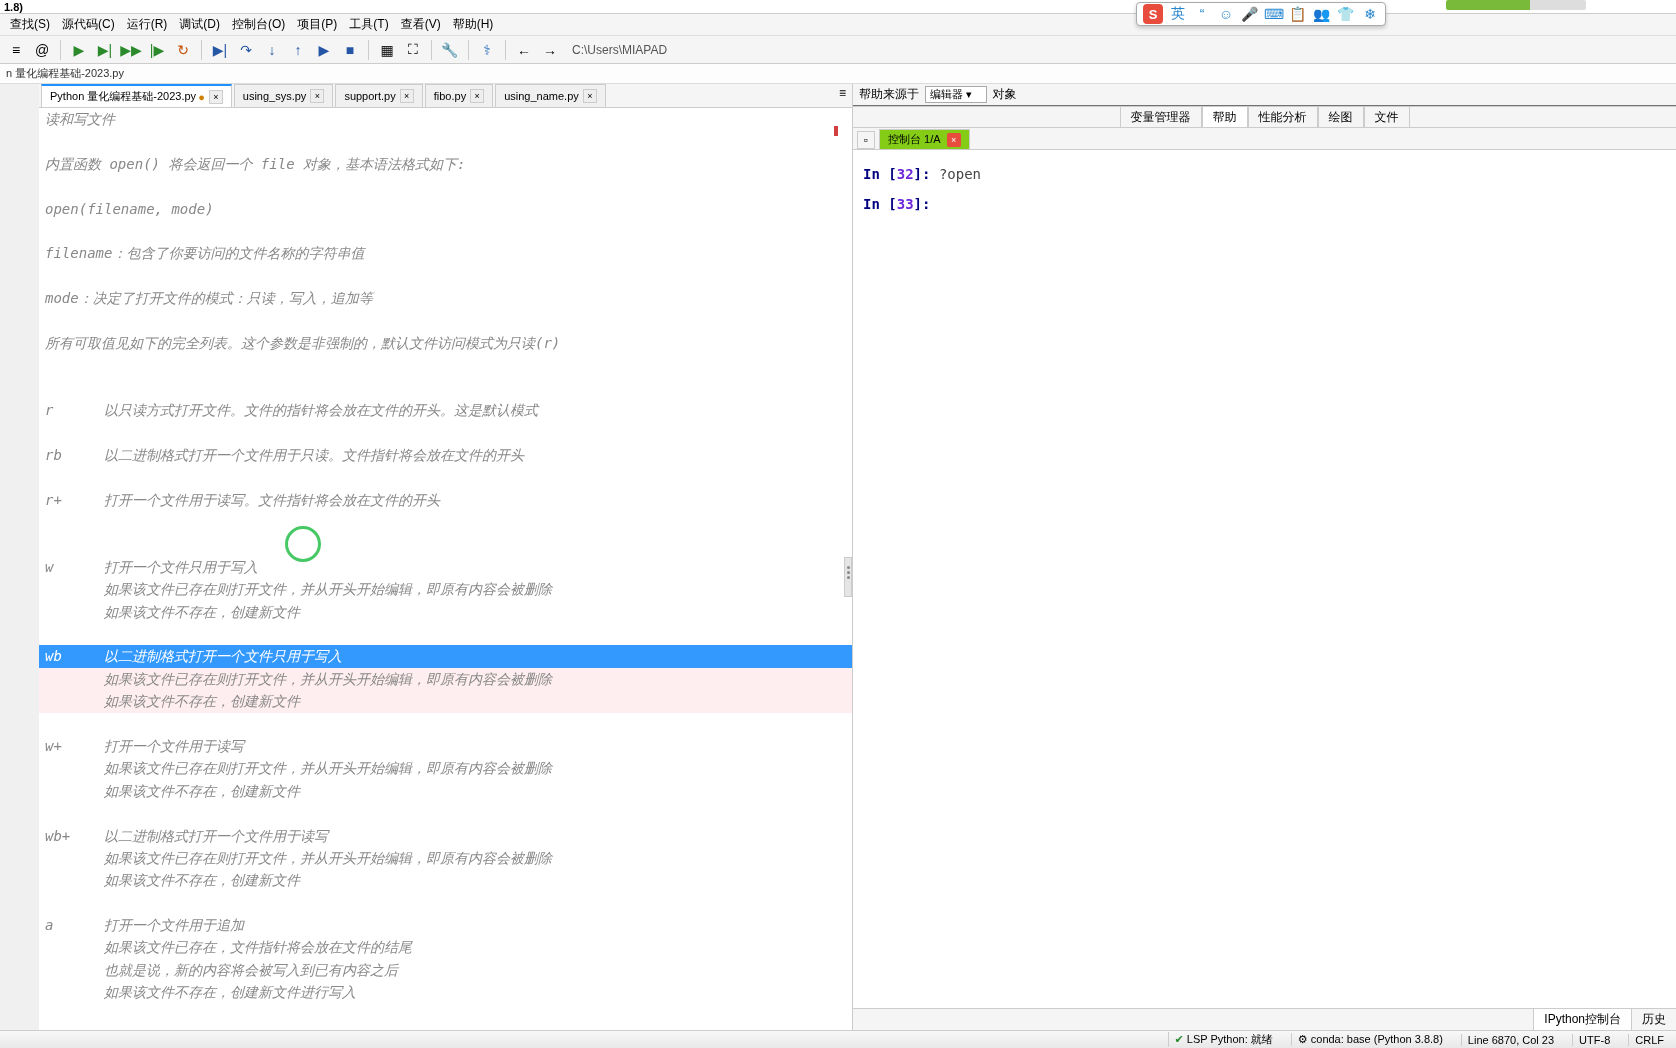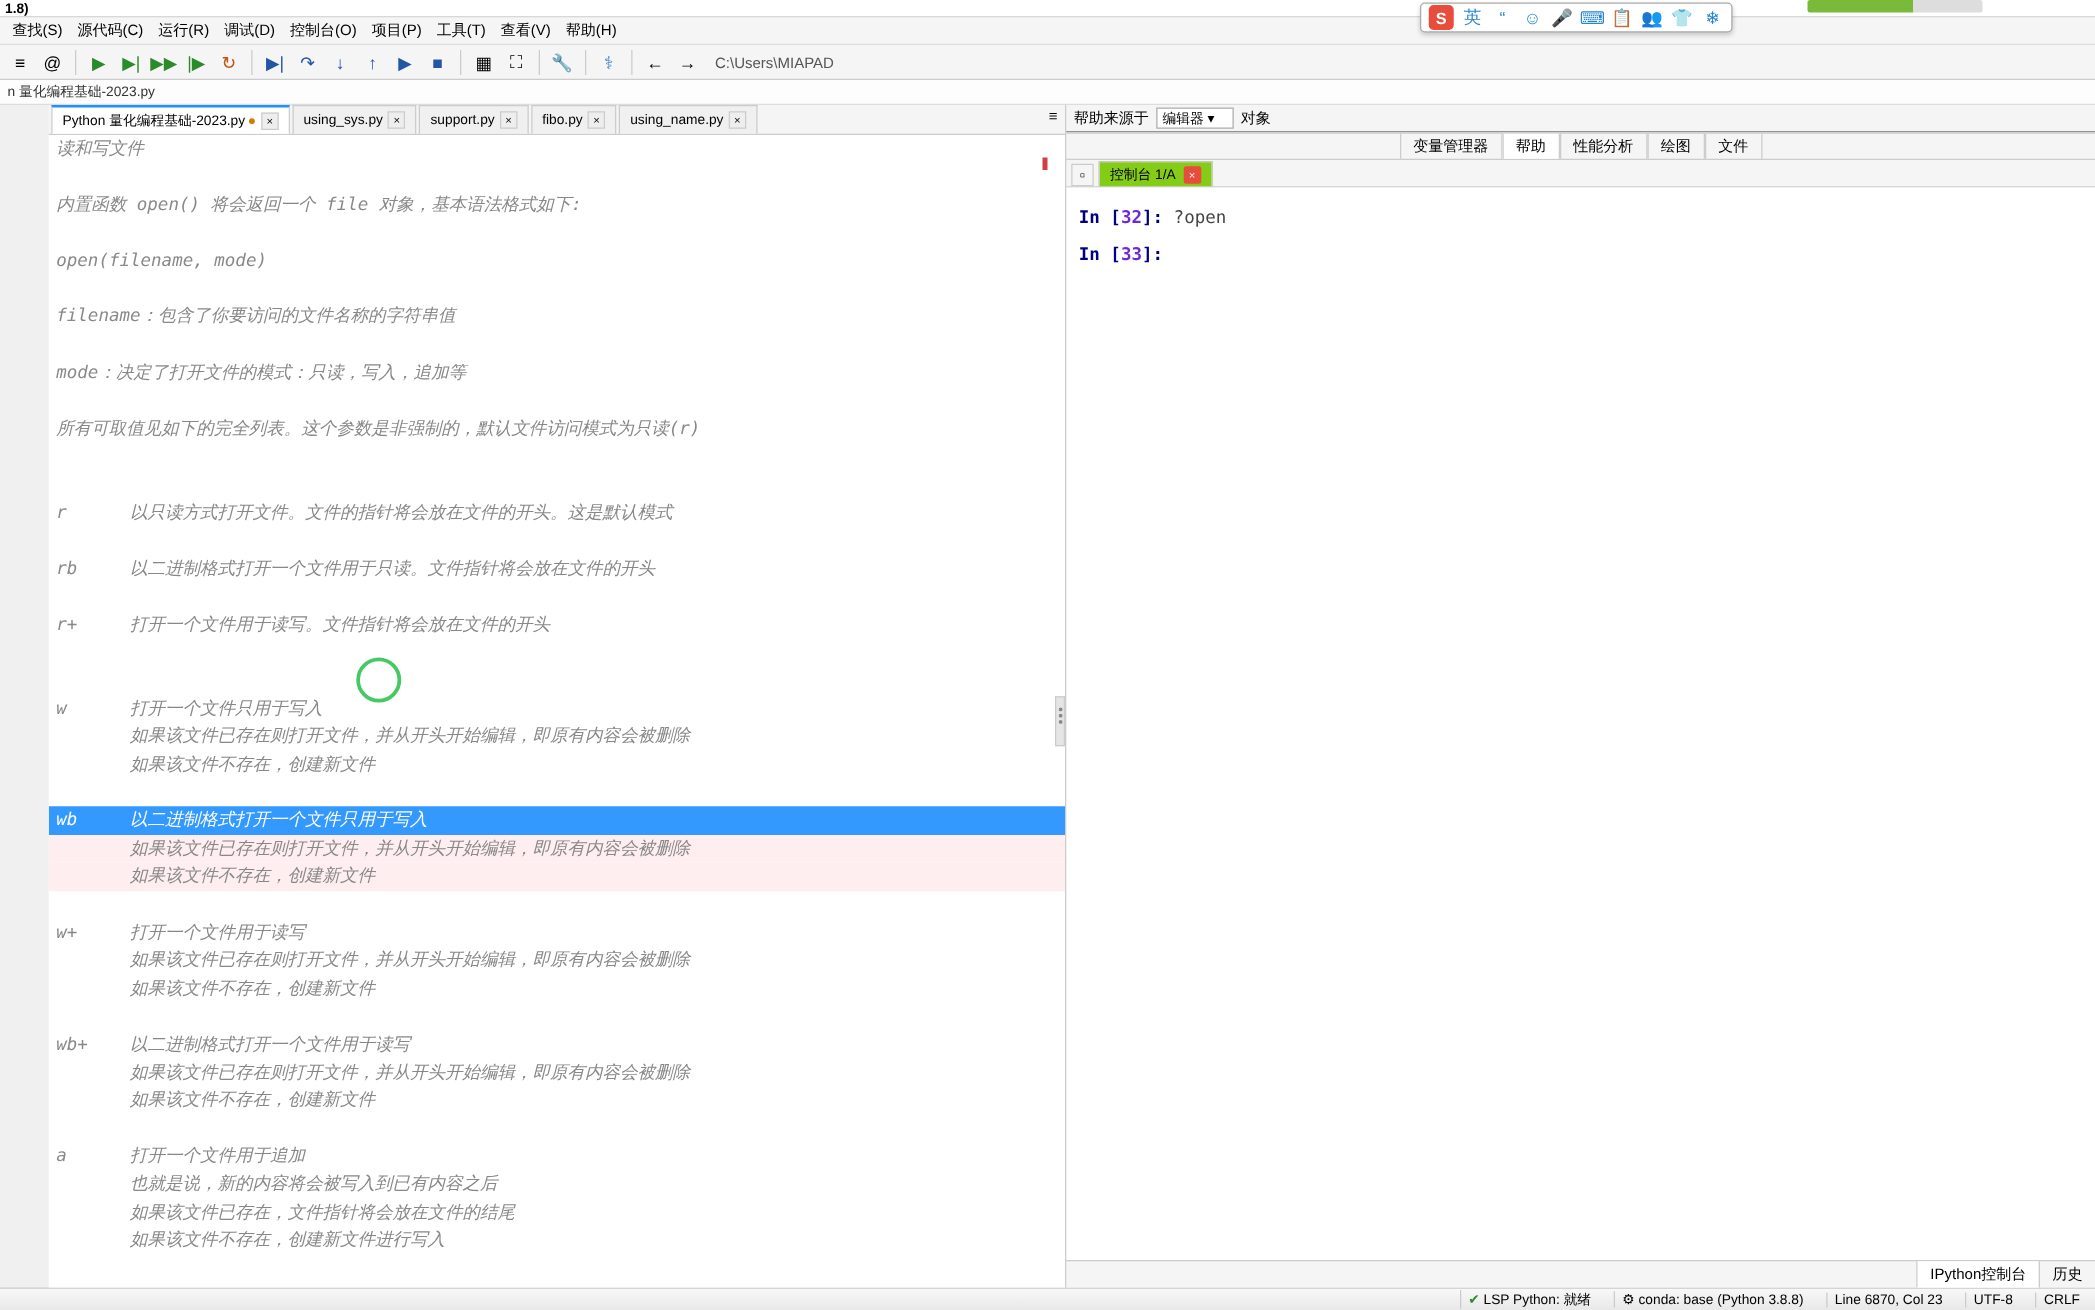--- a/index.html
+++ b/index.html
@@ -181,22 +181,22 @@
         <div class="code-line"> </div>
         <div class="code-line">w+     打开一个文件用于读写</div>
         <div class="code-line">       如果该文件已存在则打开文件，并从开头开始编辑，即原有内容会被删除</div>
         <div class="code-line">       如果该文件不存在，创建新文件</div>
         <div class="code-line"> </div>
         <div class="code-line">wb+    以二进制格式打开一个文件用于读写</div>
         <div class="code-line">       如果该文件已存在则打开文件，并从开头开始编辑，即原有内容会被删除</div>
         <div class="code-line">       如果该文件不存在，创建新文件</div>
         <div class="code-line"> </div>
         <div class="code-line">a      打开一个文件用于追加</div>
+        <div class="code-line">       如果该文件已存在，文件指针将会放在文件的结尾</div>
         <div class="code-line">       也就是说，新的内容将会被写入到已有内容之后</div>
-        <div class="code-line">       如果该文件已存在，文件指针将会放在文件的结尾</div>
         <div class="code-line">       如果该文件不存在，创建新文件进行写入</div>
         <div class="code-line"> </div>
       </div>
 
     <div class="splitter-handle">
       <div class="split-dots">
           <span></span>
           <span></span>
           <span></span>
         </div>

